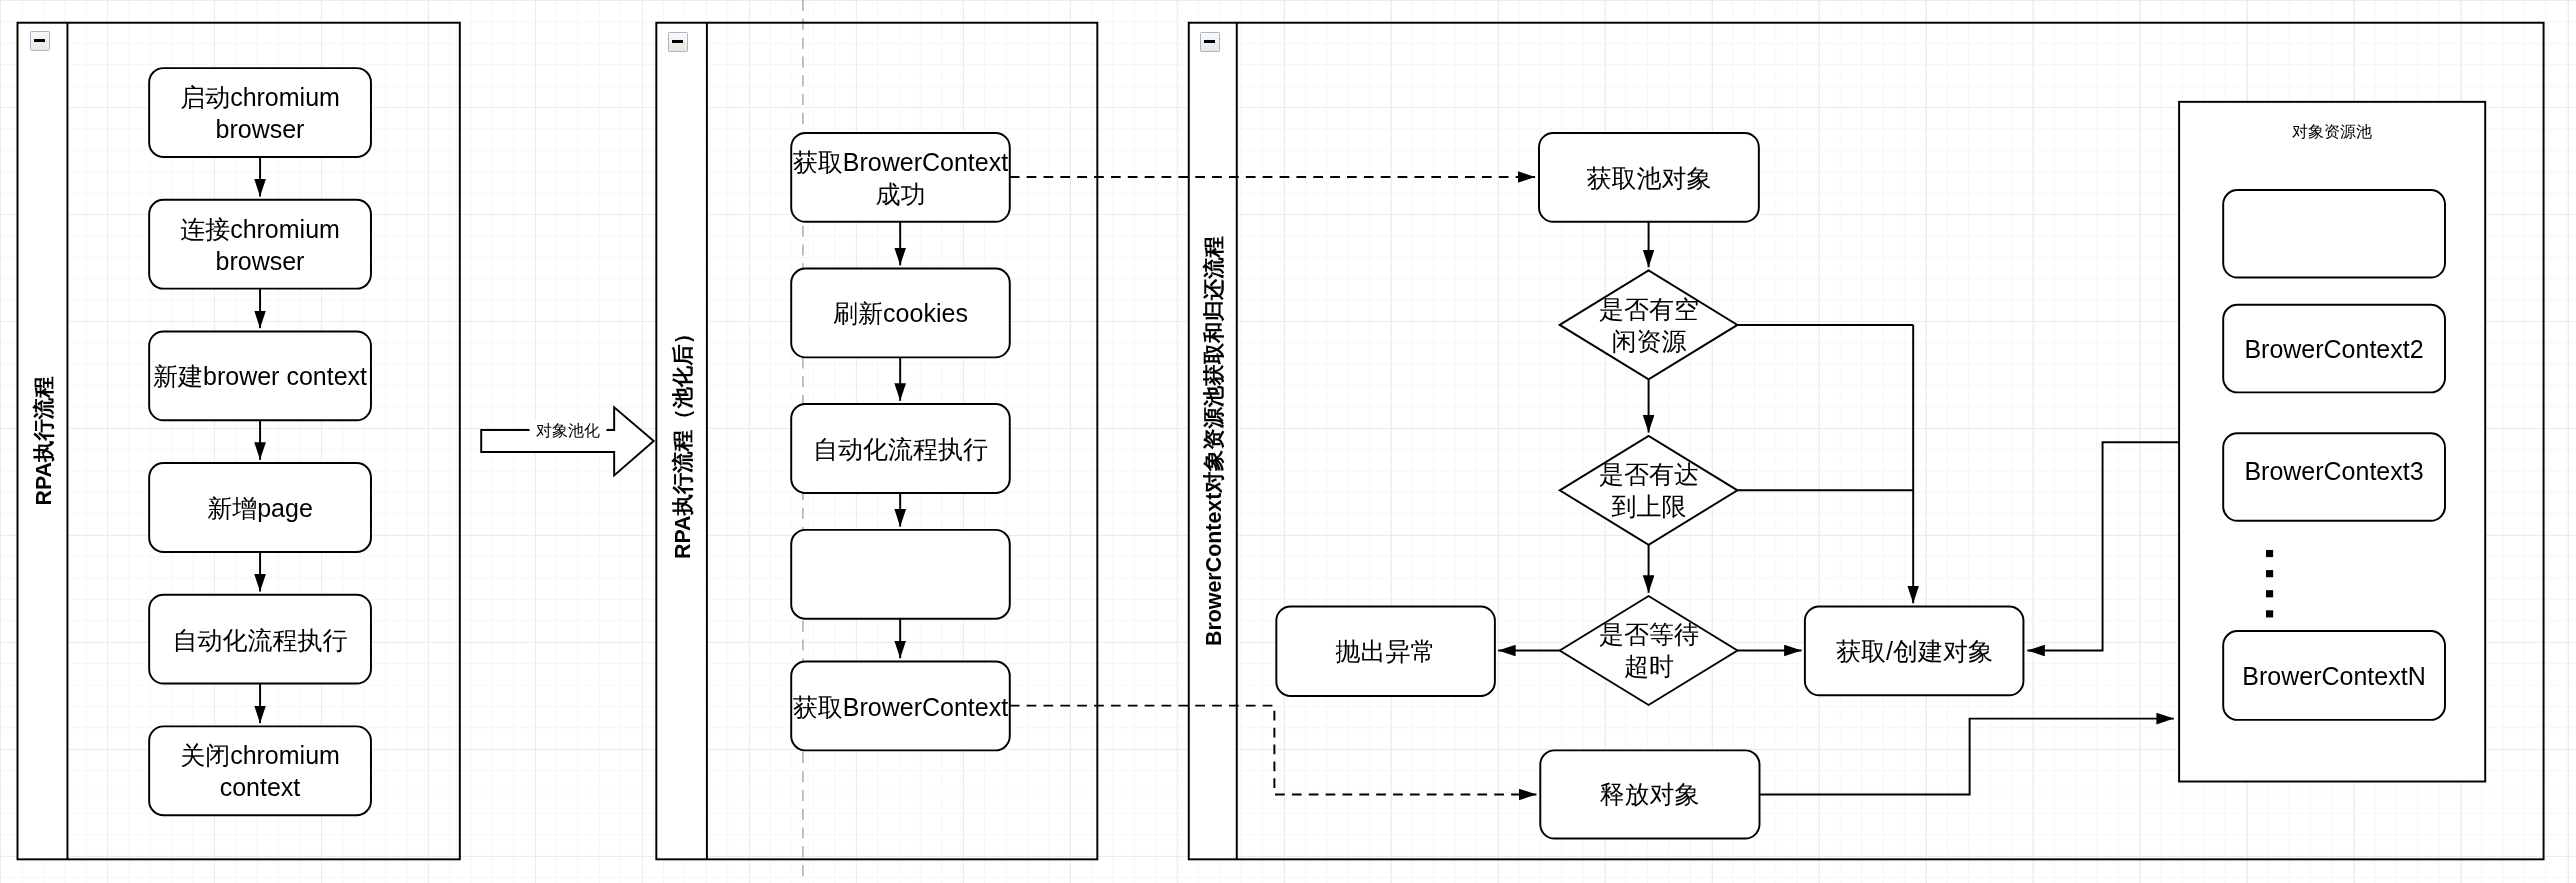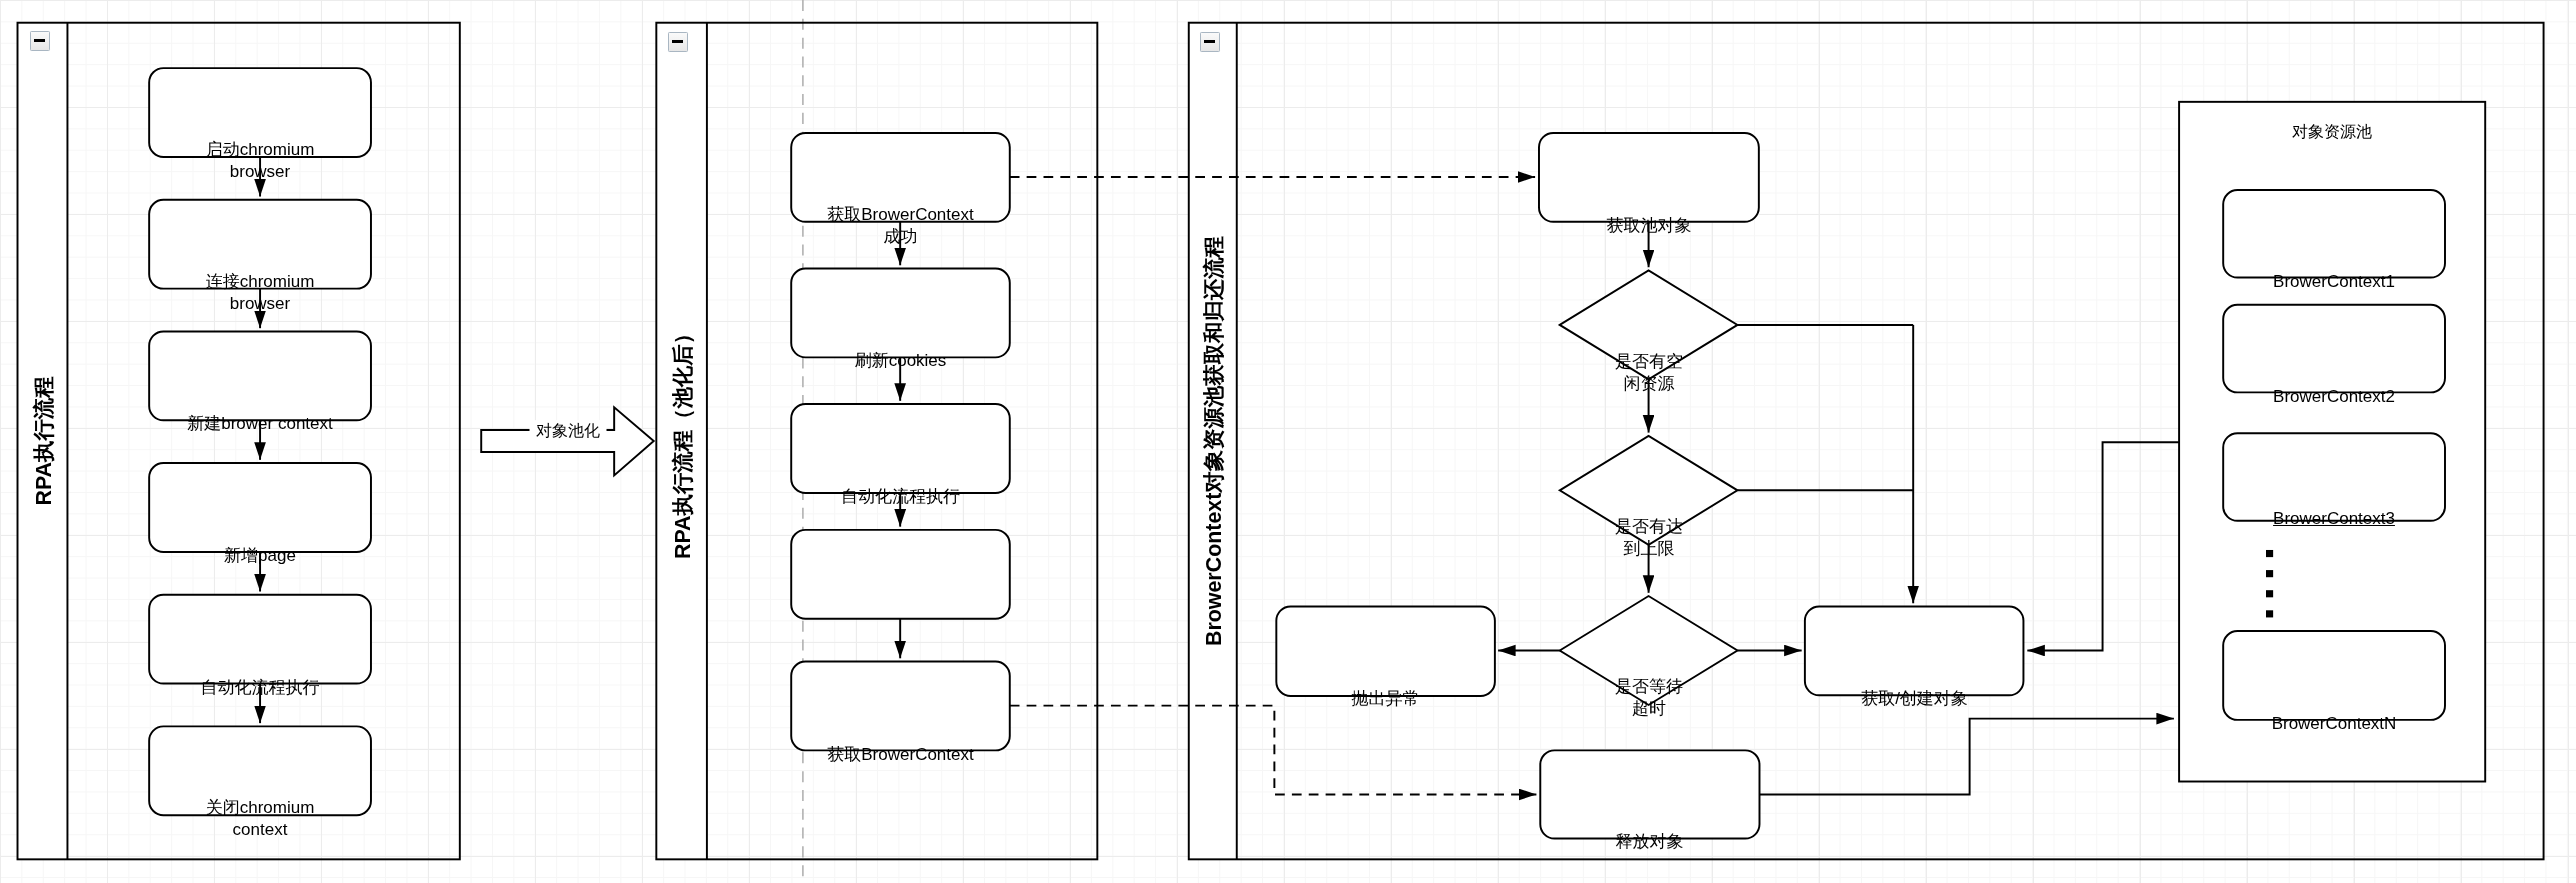--- a/index.html
+++ b/index.html
@@ -10,21 +10,21 @@
     background-image:
       linear-gradient(#ececec 0.6px, transparent 0.6px),
       linear-gradient(90deg, #ececec 0.6px, transparent 0.6px),
       linear-gradient(#f6f6f6 0.6px, transparent 0.6px),
       linear-gradient(90deg, #f6f6f6 0.6px, transparent 0.6px);
     background-size:107px 107px,107px 107px,21.4px 21.4px,21.4px 21.4px;
   }
   svg.layer{position:absolute;left:0;top:0;z-index:1;}
   .label{
     position:absolute;z-index:2;display:flex;align-items:center;justify-content:center;
-    text-align:center;white-space:pre-line;font-size:17px;line-height:1.28;color:#000;margin-top:48px;
+    text-align:center;white-space:pre-line;font-size:25px;line-height:1.28;color:#000;
   }
   .lane-title{
     position:absolute;z-index:2;font-weight:bold;font-size:21.4px;color:#000;white-space:nowrap;
     transform:translate(-50%,-50%) rotate(-90deg);
   }
   .center-anchor{position:absolute;z-index:2;transform:translate(-50%,-50%);
     font-size:16px;color:#000;white-space:nowrap;display:flex;align-items:center;justify-content:center;}
   .transition-label{background:#ffffff;padding:1.3px 6.5px;z-index:3;}
   .collapse-btn{
     position:absolute;z-index:3;width:19.5px;height:19.5px;box-sizing:border-box;
@@ -155,19 +155,18 @@
   <div class="label" style="left:1539px;top:133px;width:220px;height:89px;">获取池对象</div>
   <div class="label" style="left:1571px;top:435px;width:156px;height:110px;">是否有达
 到上限</div>
   <div class="label" style="left:1571px;top:595px;width:156px;height:110px;">是否等待
 超时</div>
   <div class="label" style="left:1276px;top:606px;width:219px;height:89px;">抛出异常</div>
   <div class="label" style="left:1805px;top:606px;width:219px;height:89px;">获取/创建对象</div>
   <div class="label" style="left:1540px;top:750px;width:219px;height:88px;">释放对象</div>
 
   <div class="center-anchor" style="left:2332px;top:132px;">对象资源池</div>
-  <div class="label" style="left:2223px;top:190px;width:222px;height:88px;">BrowerContext1</div>
   <div class="label" style="left:2223px;top:305px;width:222px;height:88px;">BrowerContext2</div>
-  <div class="label" style="left:2223px;top:433px;width:222px;height:76px;text-decoration:underline;">BrowerContext3</div>
+  <div class="label" style="left:2223px;top:433px;width:222px;height:76px;">BrowerContext3</div>
   <div class="label" style="left:2223px;top:631px;width:222px;height:89px;">BrowerContextN</div>
 
 </div>
 
 
 </body></html>

